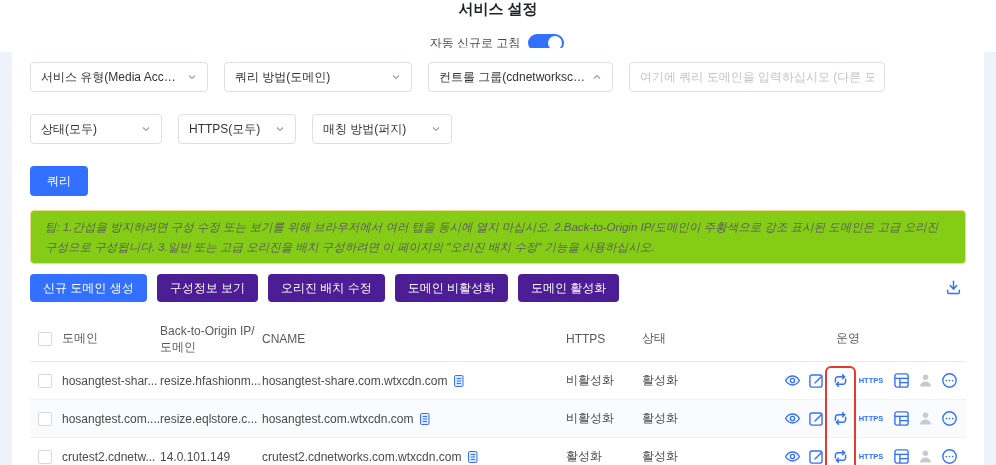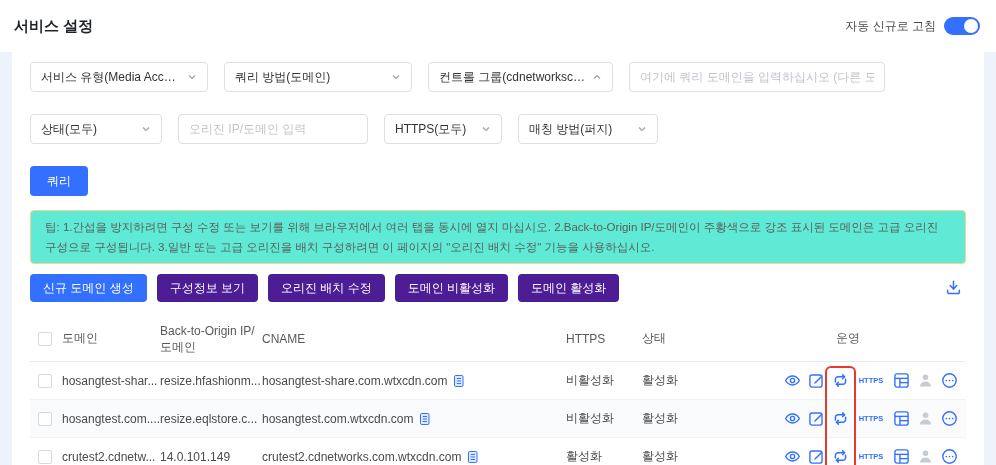--- a/index.html
+++ b/index.html
@@ -3,21 +3,21 @@
 <meta charset="utf-8">
 <style>
   * { margin:0; padding:0; box-sizing:border-box; }
   html,body { width:996px; height:465px; overflow:hidden; }
   body {
     font-family:"Liberation Sans","DejaVu Sans",sans-serif;
     background:#eef2fa; color:#4a4a4a; position:relative; font-size:12px;
   }
   
   .topbar { background:#fff; height:52px; display:flex; align-items:center;
-            justify-content:space-between; padding:0 14px; }
+            justify-content:space-between; padding:0 14px;flex-direction:column; }
   .page-title { font-size:15px; font-weight:bold; color:#1f2329; }
   .auto-refresh { display:flex; align-items:center; gap:8px; color:#4a4a4a; font-size:12px; padding-right:2px;}
   .toggle { width:36px; height:18px; border-radius:9px; background:#3370ff; position:relative; cursor:pointer; display:inline-block;}
   .toggle .knob { position:absolute; right:2px; top:2px; width:14px; height:14px; border-radius:50%; background:#fff; }
 
   
   .panel { position:absolute; left:12px; right:12px; top:48px; height:500px;
            background:#fff; border-radius:4px; padding:14px 18px; }
 
   .filter-row { display:flex; gap:16px; margin-bottom:22px; }
@@ -27,23 +27,23 @@
   .ctl .val { white-space:nowrap; overflow:hidden; text-overflow:ellipsis; }
   .ctl input { border:none; outline:none; width:100%; font-size:12px; font-family:inherit; color:#333; }
   .ctl input::placeholder { color:#c0c4cc; }
   .w1{width:178px}.w2{width:188px}.w3{width:185px}.w4{width:256px}
   .w5{width:132px}.w6{width:258px}.w7{width:190px}.w8{width:118px}.w9{width:140px}
   .chev { flex:none; display:flex; }
 
   .btn-query { height:30px; width:58px; background:#3370ff; color:#fff; border:none;
                border-radius:4px; font-size:12px; font-family:inherit; cursor:pointer; margin-bottom:14px; }
 
-  .banner { border:1px solid #f3d58d; background:#5eead4; border-radius:4px;
+  .banner { border:1px solid #f3d58d; background:#84cc16; border-radius:4px;
             padding:6px 14px; line-height:20px; font-size:11.5px; color:#5c5c5c;
-            margin-bottom:10px; min-height:52px; }
+            margin-bottom:10px; min-height:52px;font-style:italic; }
 
   .actions { display:flex; gap:10px; align-items:center; margin-bottom:14px; position:relative; }
   .btn { height:28px; padding:0 13px; border:none; border-radius:4px; font-size:12px;
          font-family:inherit; color:#fff; cursor:pointer; white-space:nowrap; }
   .btn.primary { background:#3370ff; }
   .btn.light { background:#4c1d95; }
   .dl { position:absolute; right:4px; top:5px; cursor:pointer; display:flex; }
 
   
   .table { width:100%; }
@@ -111,23 +111,20 @@
 
   <div class="filter-row">
     <div class="ctl w5">
       <span class="val">상태(모두)</span>
       <span class="chev">
           <svg width="10" height="10" viewBox="0 0 10 10">
             <polyline points="2,3.5 5,6.5 8,3.5" fill="none" stroke="#9aa0ab" stroke-width="1.2"></polyline>
           </svg>
         </span>
     </div>
-    <div class="ctl w7">
-      <input placeholder="오리진 IP/도메인 입력" style="">
-    </div>
     <div class="ctl w8">
       <span class="val">HTTPS(모두)</span>
       <span class="chev">
           <svg width="10" height="10" viewBox="0 0 10 10">
             <polyline points="2,3.5 5,6.5 8,3.5" fill="none" stroke="#9aa0ab" stroke-width="1.2"></polyline>
           </svg>
         </span>
     </div>
     <div class="ctl w9">
       <span class="val">매칭 방법(퍼지)</span>

